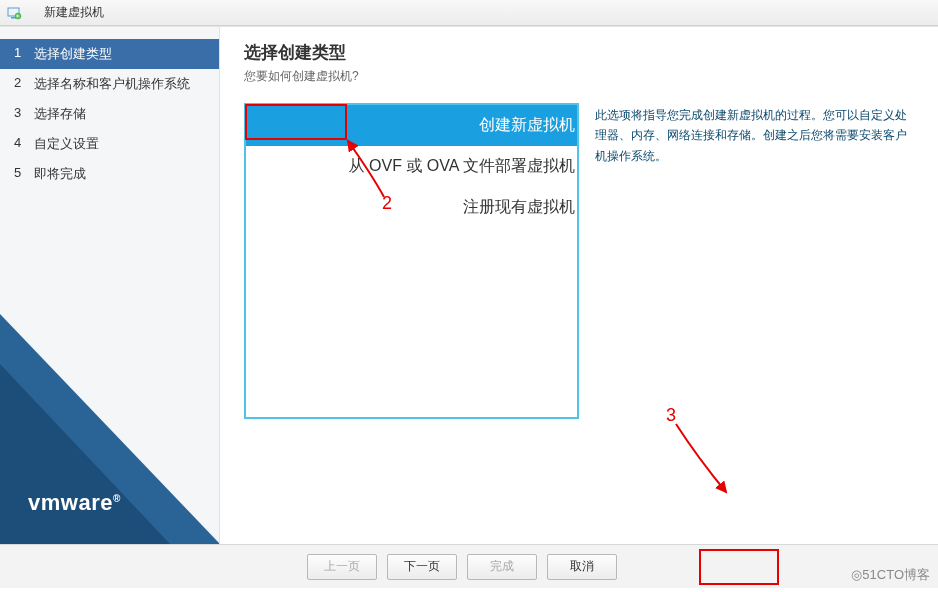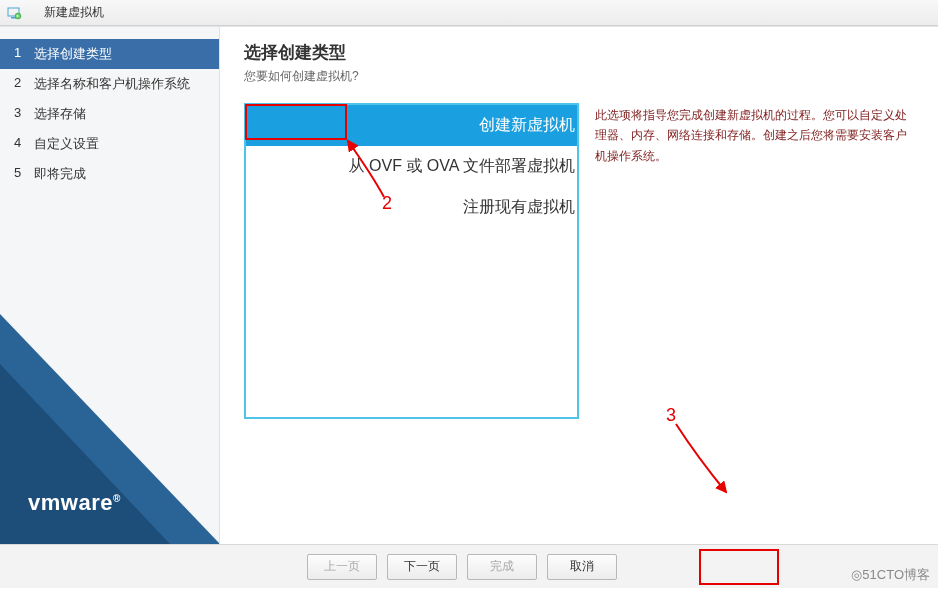--- a/index.html
+++ b/index.html
@@ -181,21 +181,21 @@
       position: absolute;
       top: 88px;
       left: 136px;
       color: #e60000;
       font-size: 18px;
       pointer-events: none;
     }
     .description {
       flex: 1;
       font-size: 12px;
-      color: #7f1d1d;
+      color: #0c4a6e;
       line-height: 1.7;
       padding-top: 2px;
     }
     .button-bar {
       height: 44px;
       border-top: 1px solid #d8d8d8;
       background: #f3f3f3;
       display: flex;
       align-items: center;
       justify-content: center;

